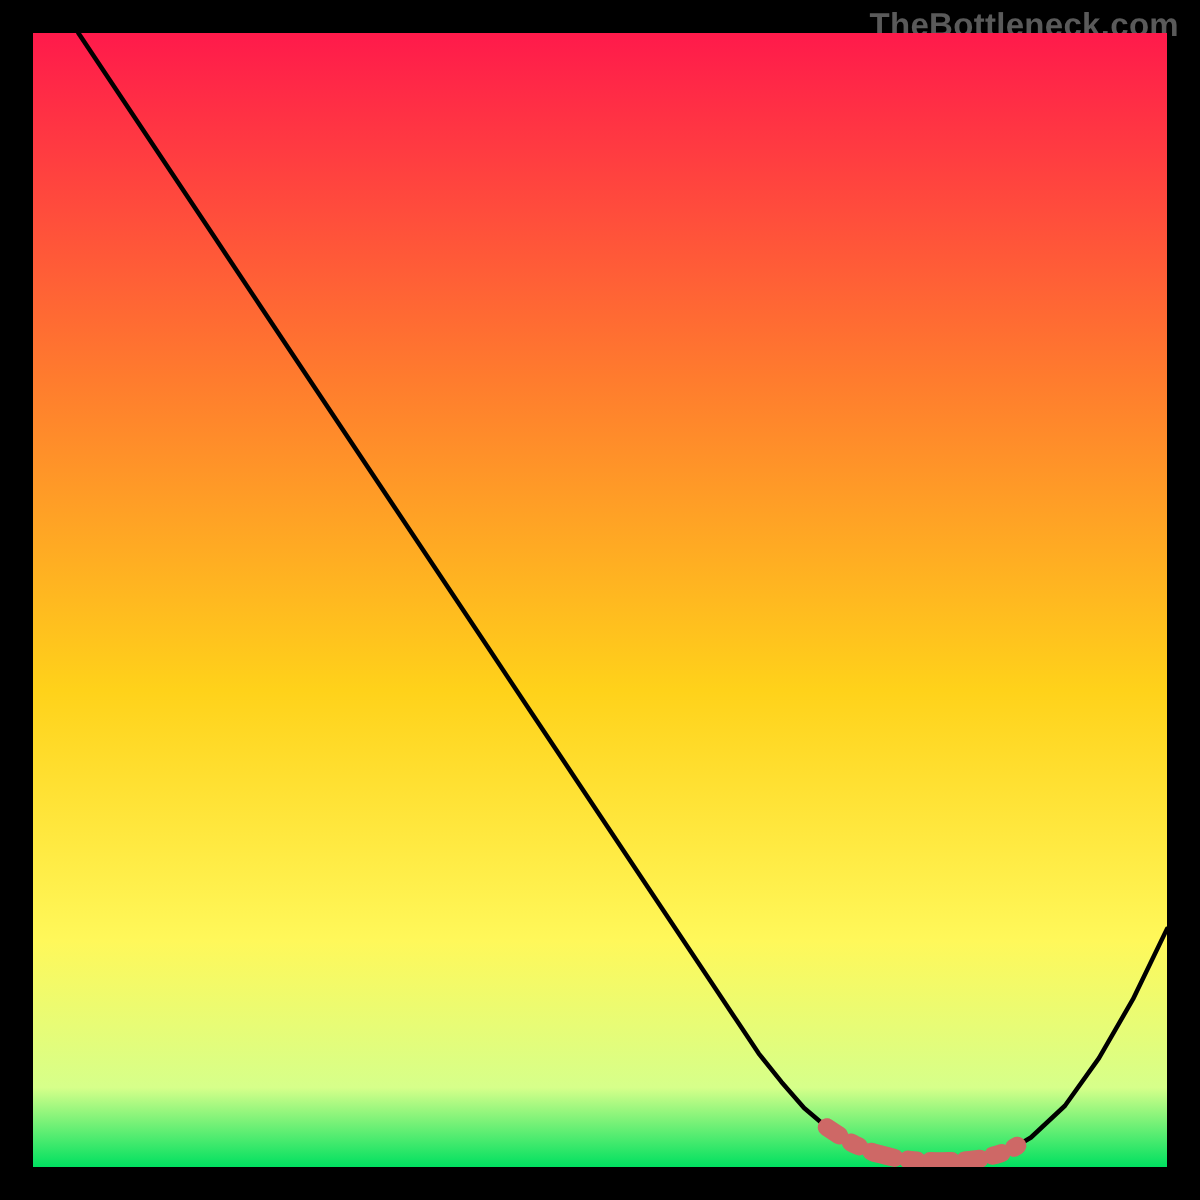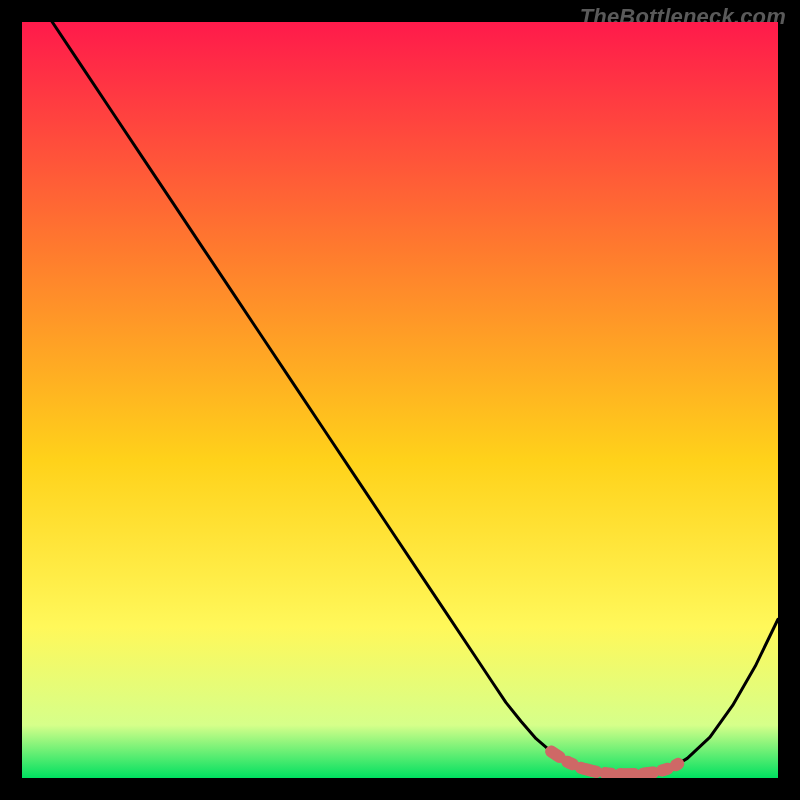--- a/index.html
+++ b/index.html
@@ -2,21 +2,20 @@
 <html><head>
 <meta charset="utf-8">
 <style>
   * { margin: 0; padding: 0; box-sizing: border-box; }
   html, body { width: 800px; height: 800px; background: #000; overflow: hidden; }
   .frame {
     position: relative;
     width: 800px;
     height: 800px;
     background: #000;
-    font-style: italic;
   }
   .watermark {
     position: absolute;
     top: 4px;
     right: 14px;
     font-family: Arial, Helvetica, sans-serif;
     font-size: 22px;
     font-weight: 600;
     color: #5a5a5a;
     letter-spacing: 0.2px;

